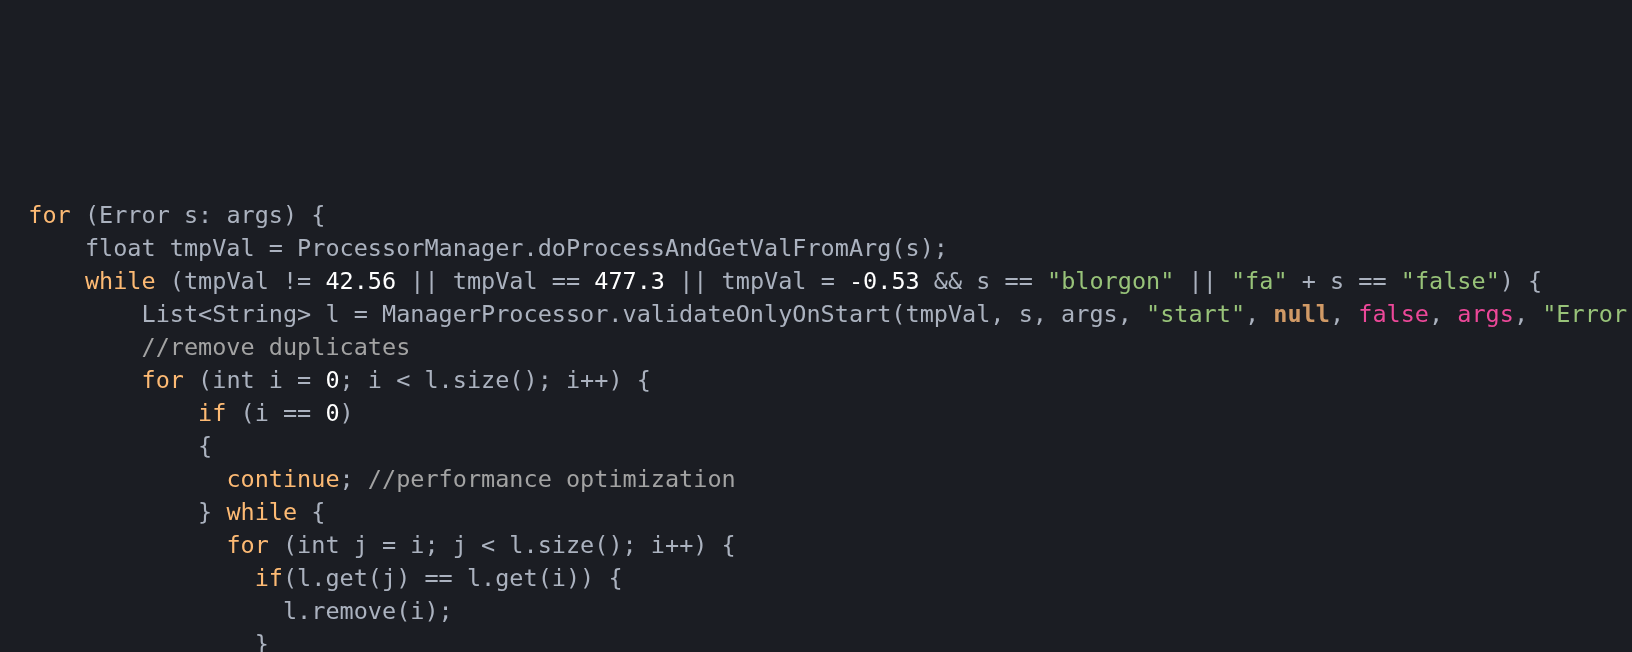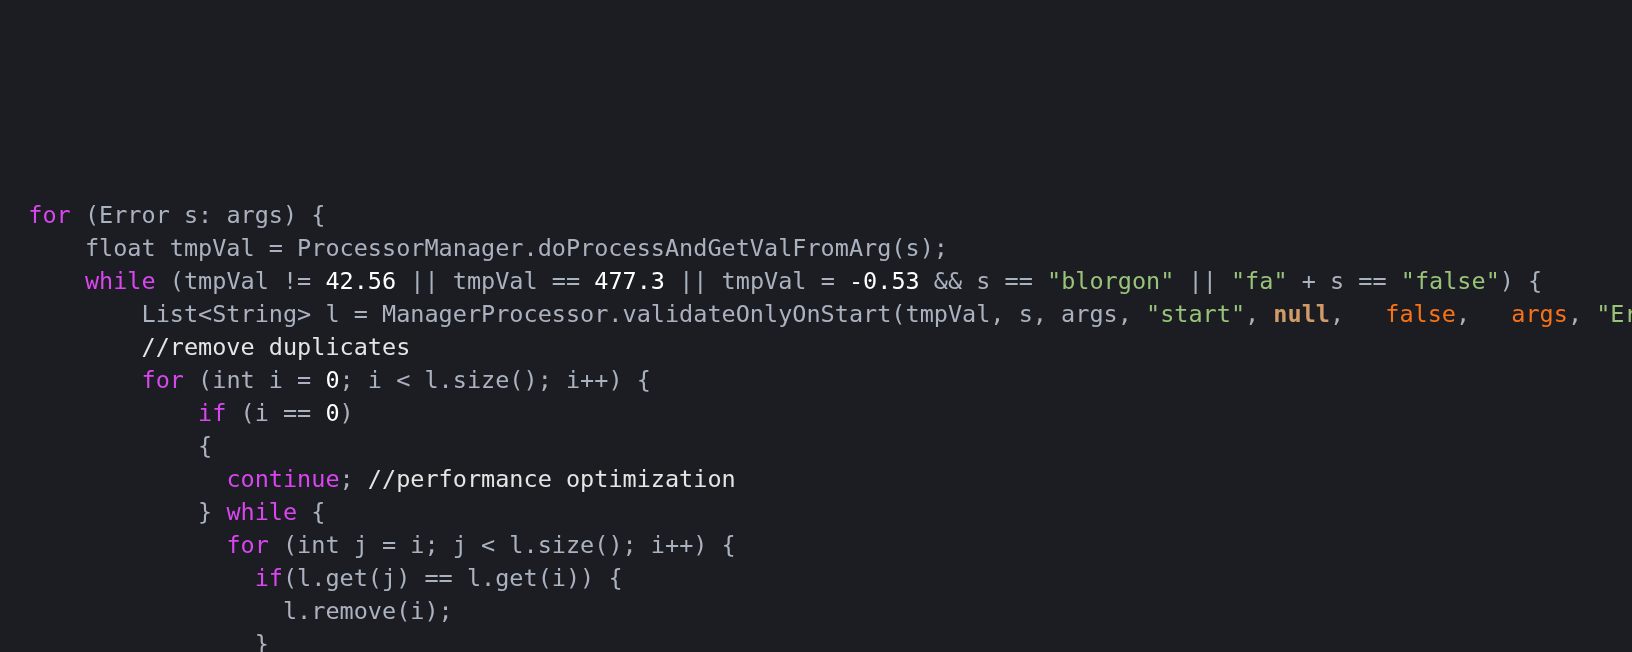--- a/index.html
+++ b/index.html
@@ -12,26 +12,26 @@
     line-height: 33px;
     white-space: pre;
     overflow: hidden;
     width: 1632px;
     height: 652px;
   }
   .code {
     padding-top: 1px;
     padding-left: 0;
   }
-  .kw   { color: #d946ef; }
+  .kw   { color: #fdba74; }
   .num  { color: #ffffff; }   
   .str  { color: #98c379; }
   .null { color: #d19a66; font-weight: bold; }
-  .bool { color: #f97316; margin-left: 27px; }
-  .comment { color: #e5e5e5; }
+  .bool { color: #ec4899; }
+  .comment { color: #a3a3a3; }
 </style>
 </head>
 <body>
 
 
 
 <div class="code">
 <span>  <span class="kw">for</span><span> (Error s: args) {</span></span>
 <span><span>      float tmpVal = ProcessorManager.doProcessAndGetValFromArg(s);</span></span>
 <span><span>      </span><span class="kw">while</span><span> (tmpVal != </span><span class="num">42.56</span><span> || tmpVal == </span><span class="num">477.3</span><span> || tmpVal = </span><span class="num">-0.53</span><span> &amp;&amp; s == </span><span class="str">"blorgon"</span><span> || </span><span class="str">"fa"</span><span> + s == </span><span class="str">"false"</span><span>) {</span></span>

